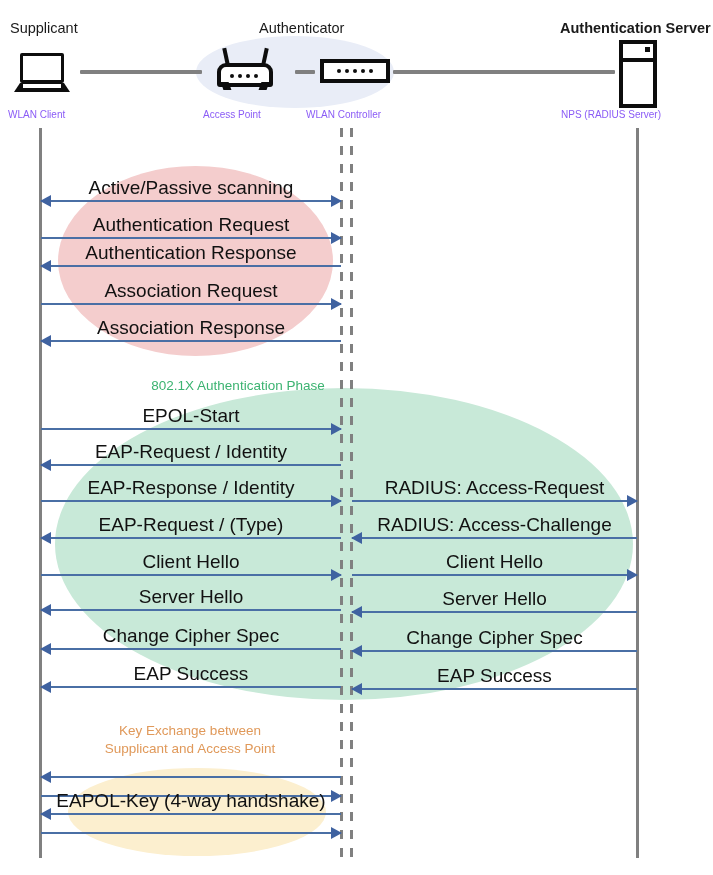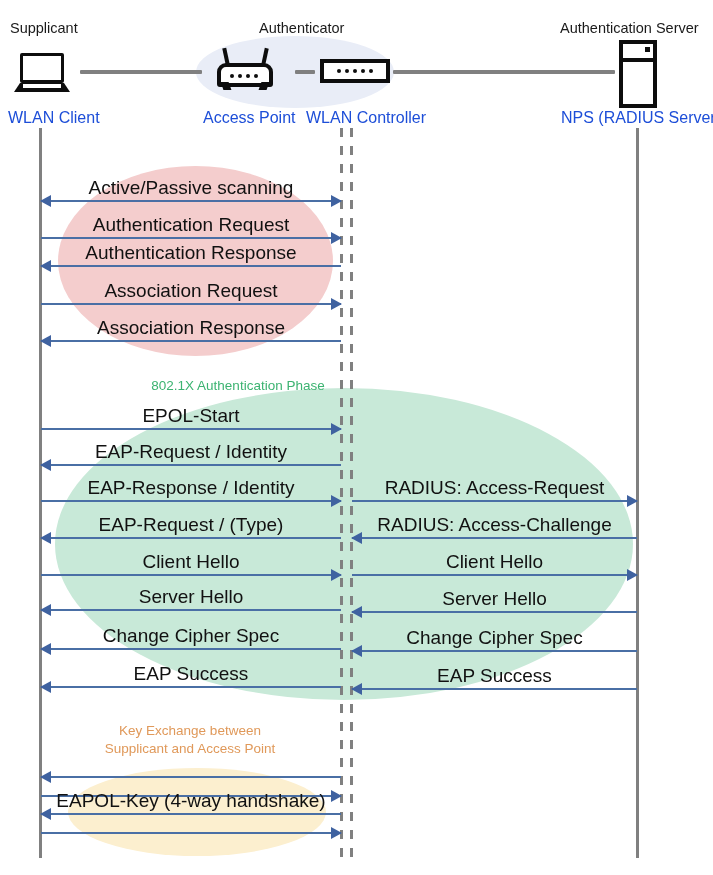--- a/index.html
+++ b/index.html
@@ -22,22 +22,22 @@
   
   .actor-title {
     position: absolute;
     font-size: 14.5px;
     color: #1a1a1a;
     white-space: nowrap;
     line-height: 1;
   }
   .actor-sublabel {
     position: absolute;
-    font-size: 16px;
-    color: #1d4ed8;
+    font-size: 10px;
+    color: #8b5cf6;
     white-space: nowrap;
     line-height: 1;
   }
 
   
   .halo {
     position: absolute;
     left: 196px;
     top: 36px;
     width: 198px;
@@ -227,21 +227,21 @@
 </style>
 </head>
 <body>
 
 <div id="diagram">
 
   <div class="halo"></div>
 
   <div class="actor-title" style="left:10px; top:21px;">Supplicant</div>
   <div class="actor-title" style="left:259px; top:21px;">Authenticator</div>
-  <div class="actor-title" style="left:560px; top:21px;">Authentication Server</div>
+  <div class="actor-title" style="left:560px; top:21px;font-weight:bold;">Authentication Server</div>
 
   <div class="wire" style="left:80px; top:70px; width:122px;"></div>
   <div class="wire" style="left:295px; top:70px; width:20px;"></div>
   <div class="wire" style="left:393px; top:70px; width:222px;"></div>
 
   <div class="icon-box" style="left:14px; top:53px; width:56px; height:42px;">
     <div class="laptop-screen"></div>
     <div class="laptop-base"></div>
     <div class="laptop-base-inner"></div>
   </div>

